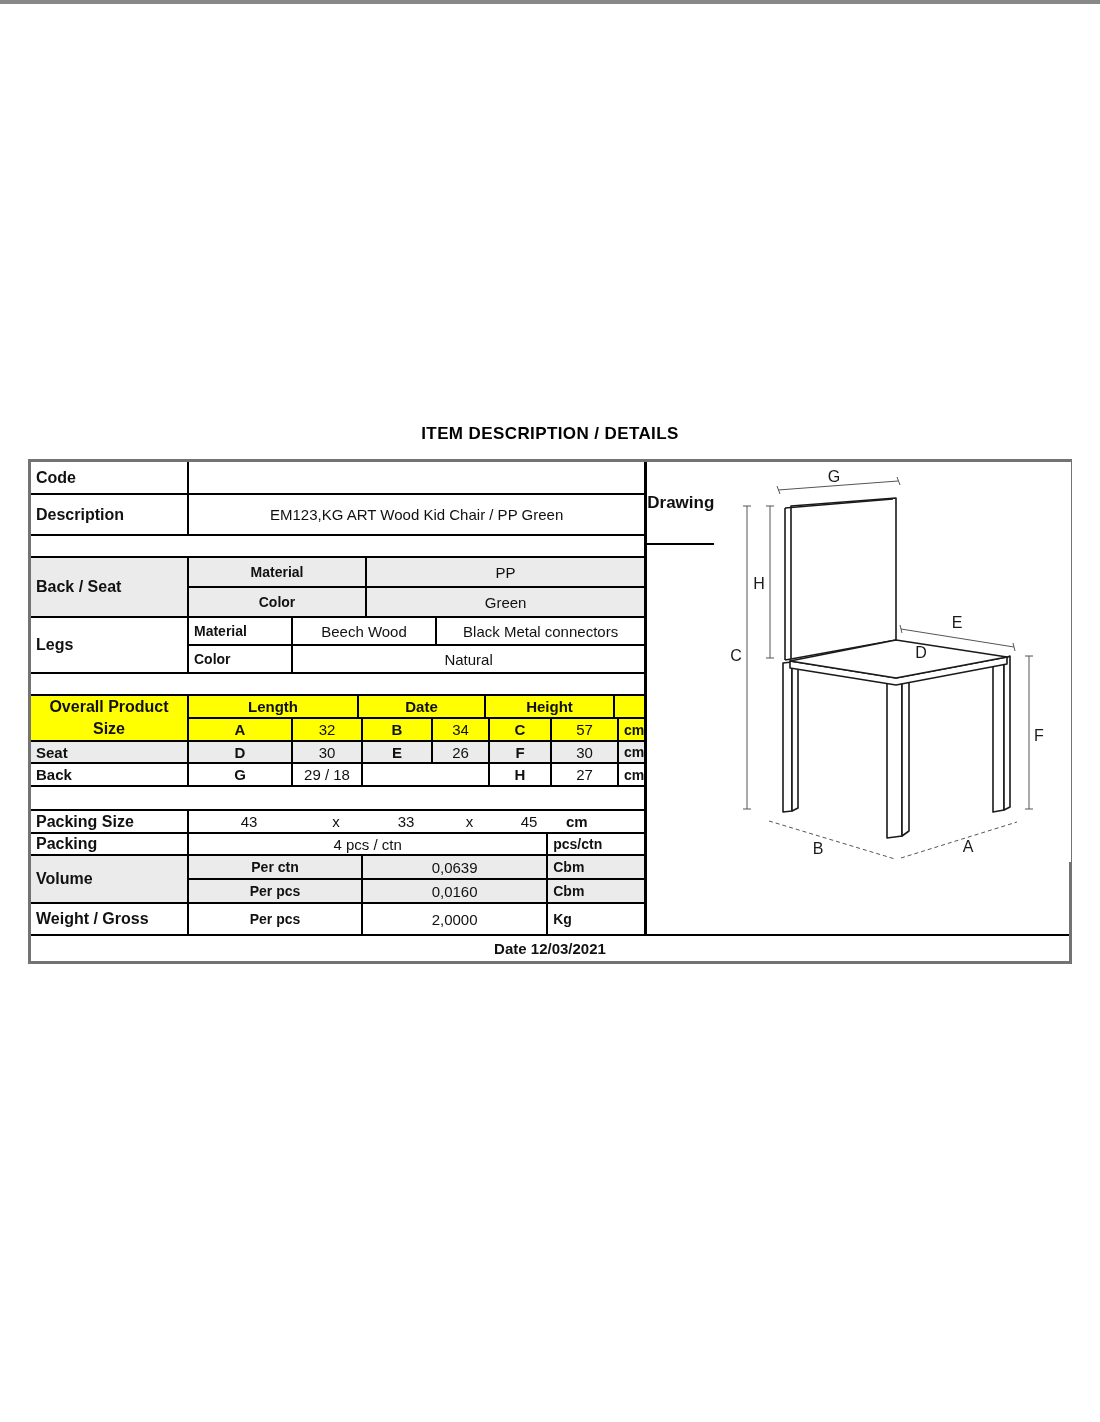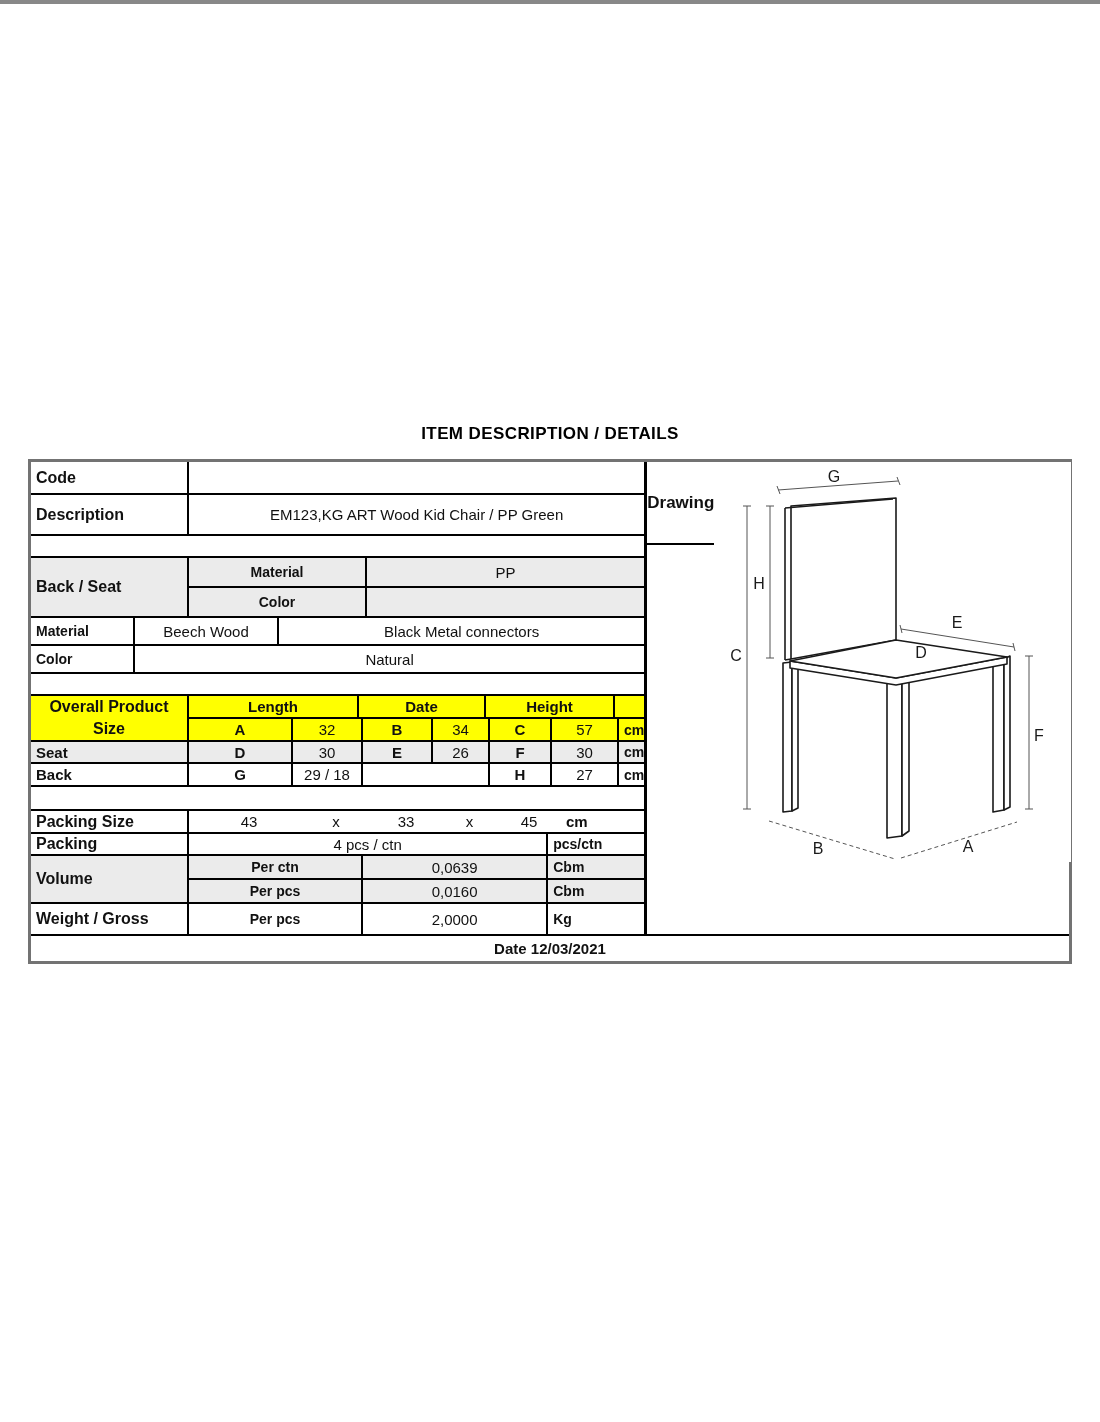--- a/index.html
+++ b/index.html
@@ -97,25 +97,27 @@
 
         <div class="row gray" style="height:60px">
           <div class="c label-main gray">Back / Seat</div>
           <div class="sub">
             <div class="row gray" style="height:30px">
               <div class="c bold small gray" style="width:178px">Material</div>
               <div class="c fill end gray">PP</div>
             </div>
             <div class="row gray" style="height:28px">
               <div class="c bold small gray" style="width:178px">Color</div>
+              <div class="c fill end gray">Green</div>
             </div>
           </div>
         </div>
 
         <div class="row" style="height:56px">
+          <div class="c label-main">Legs</div>
           <div class="sub">
             <div class="row" style="height:28px">
               <div class="c bold small left" style="width:104px">Material</div>
               <div class="c" style="width:144px">Beech Wood</div>
               <div class="c fill end">Black Metal connectors</div>
             </div>
             <div class="row" style="height:26px">
               <div class="c bold small left" style="width:104px">Color</div>
               <div class="c fill end">Natural</div>
             </div>

